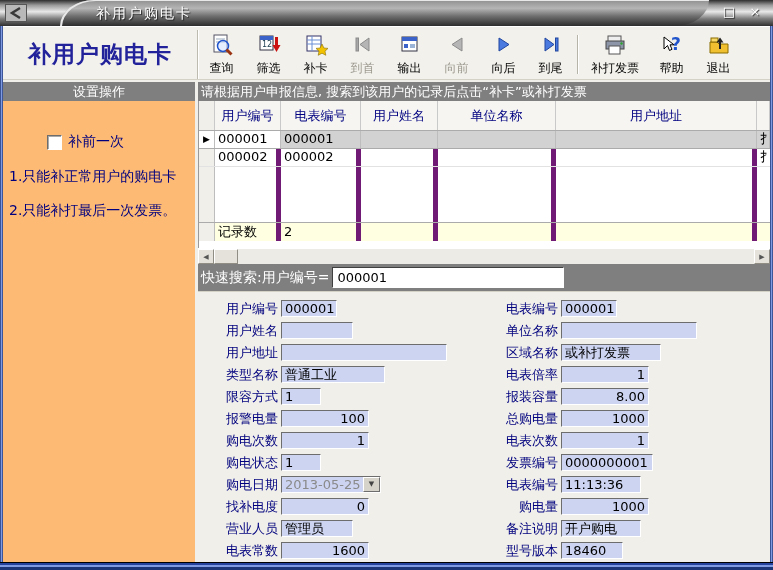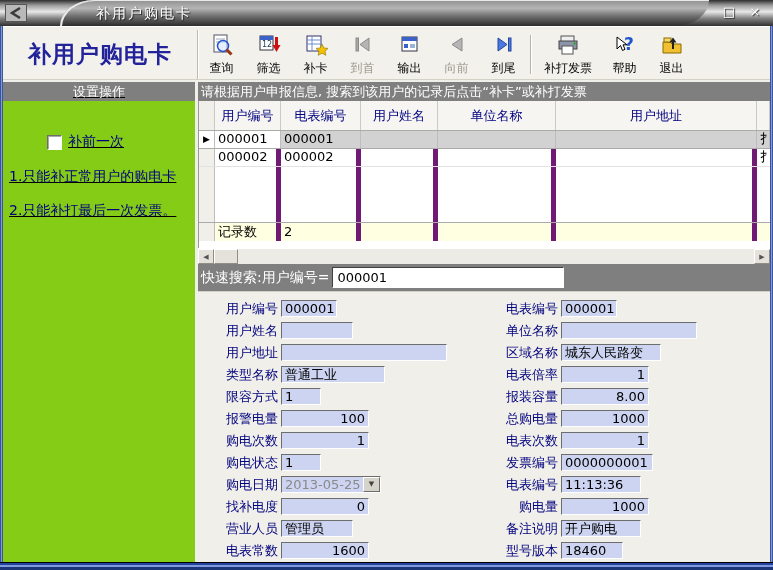--- a/index.html
+++ b/index.html
@@ -29,21 +29,21 @@
   .tb-title{width:194px;display:flex;align-items:center;justify-content:center;
     font-weight:bold;font-size:23px;color:#22229b;letter-spacing:1px;
     border-right:1px solid #bdbab0;box-shadow:1px 0 0 #fff;}
   .tb-btn{width:47px;display:flex;flex-direction:column;align-items:center;justify-content:center;font-size:12px;color:#000;}
   .tb-btn.wide{width:66px;}
   .tb-btn.disabled{color:#9b988d;}
   .tb-sep{width:0;border-left:1px solid #b6b3a9;border-right:1px solid #fff;margin:5px 3px;}
   
   .panel-header{height:19px;background:#7f7f7f;color:#fff;font-size:13px;line-height:19px;}
   
-  .sidebar{position:absolute;top:82px;left:3px;width:192px;bottom:8px;background:#84cc16;text-decoration:underline;}
+  .sidebar{position:absolute;top:82px;left:3px;width:192px;bottom:8px;background:#fdba74;}
   .sidebar .panel-header{text-align:center;}
   .chk-row{display:flex;align-items:center;margin:32px 0 6px 44px;color:#00007f;font-size:14px;}
   .checkbox{width:13px;height:13px;background:#fff;margin-right:6px;
     border-top:1px solid #6d6d6d;border-left:1px solid #6d6d6d;border-bottom:1px solid #fff;border-right:1px solid #fff;
     box-shadow:inset 1px 1px 0 #a9a9a9;}
   .note{color:#00007f;font-size:14px;margin:16px 2px 0 6px;line-height:18px;}
   
   .main{position:absolute;top:82px;left:198px;right:3px;bottom:8px;display:flex;flex-direction:column;}
   .main .panel-header{padding-left:3px;white-space:nowrap;overflow:hidden;}
   
@@ -166,20 +166,26 @@
       <span>输出</span>
     </div>
     <div class="tb-btn disabled">
       <span><svg width="24" height="24">
             <polygon points="17,5 17,18 7,11.5" fill="#b5b5b5" stroke="#8b8b8b"></polygon>
           </svg></span>
       <span>向前</span>
     </div>
     <div class="tb-btn">
       <span><svg width="24" height="24">
+            <polygon points="7,5 7,18 17,11.5" fill="#4a7ae0" stroke="#23479e"></polygon>
+          </svg></span>
+      <span>向后</span>
+    </div>
+    <div class="tb-btn">
+      <span><svg width="24" height="24">
             <polygon points="6,5 6,18 15,11.5" fill="#4a7ae0" stroke="#23479e"></polygon>
             <rect x="16.5" y="5" width="2.5" height="13" fill="#4a7ae0" stroke="#23479e"></rect>
           </svg></span>
       <span>到尾</span>
     </div>
     <div class="tb-sep"></div>
     <div class="tb-btn wide">
       <span><svg width="24" height="24">
             <rect x="5" y="3" width="13" height="6" fill="#eee" stroke="#555"></rect>
             <rect x="3" y="8" width="18" height="8" fill="#8c96a8" stroke="#444"></rect>
@@ -335,21 +341,21 @@
         <div class="frow">
             <span class="flabel">电表编号</span>
             <span class="fbox" style="width:56px">000001</span>
           </div>
         <div class="frow">
             <span class="flabel">单位名称</span>
             <span class="fbox" style="width:136px"></span>
           </div>
         <div class="frow">
             <span class="flabel">区域名称</span>
-            <span class="fbox" style="width:100px">城东人民路变</span>
+            <span class="fbox" style="width:100px">或补打发票</span>
           </div>
         <div class="frow">
             <span class="flabel">电表倍率</span>
             <span class="fbox num" style="width:88px">1</span>
           </div>
         <div class="frow">
             <span class="flabel">报装容量</span>
             <span class="fbox num" style="width:88px">8.00</span>
           </div>
         <div class="frow">

